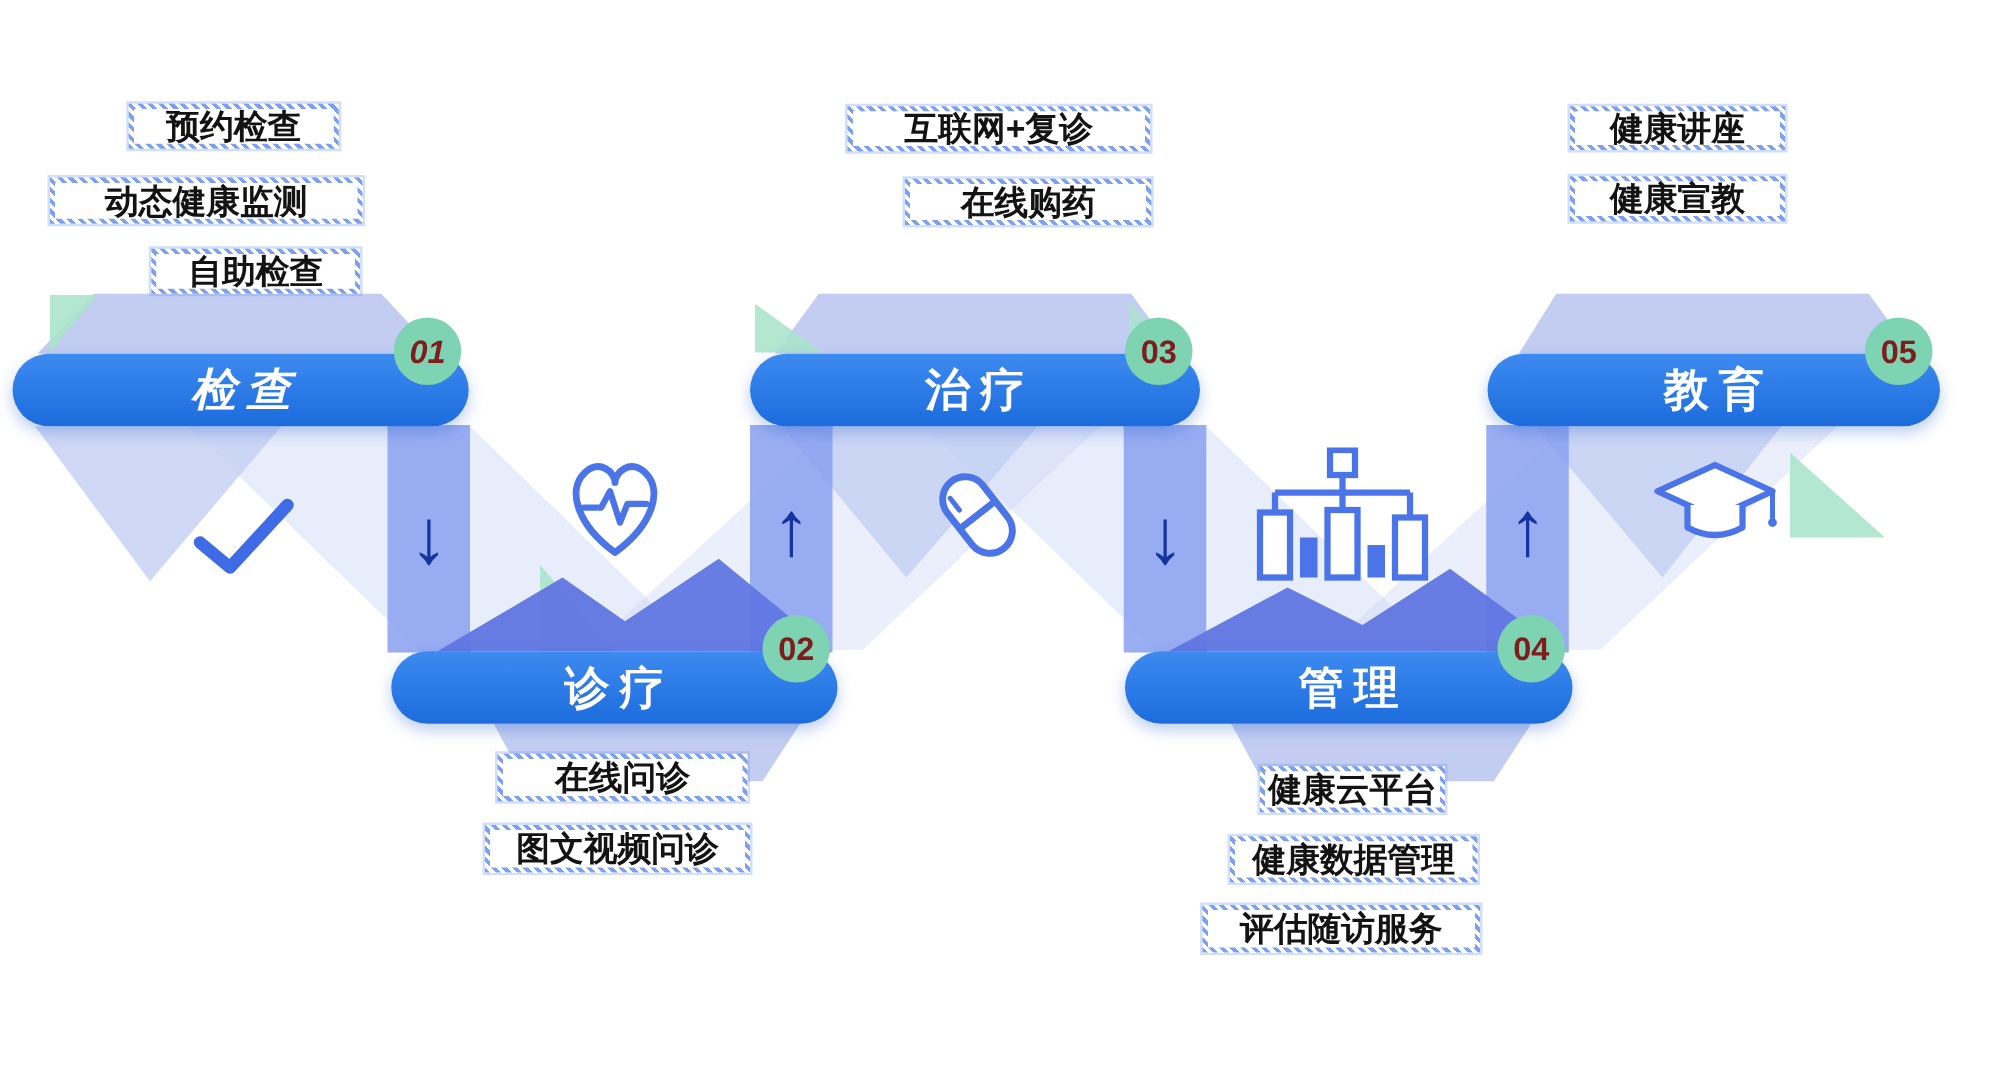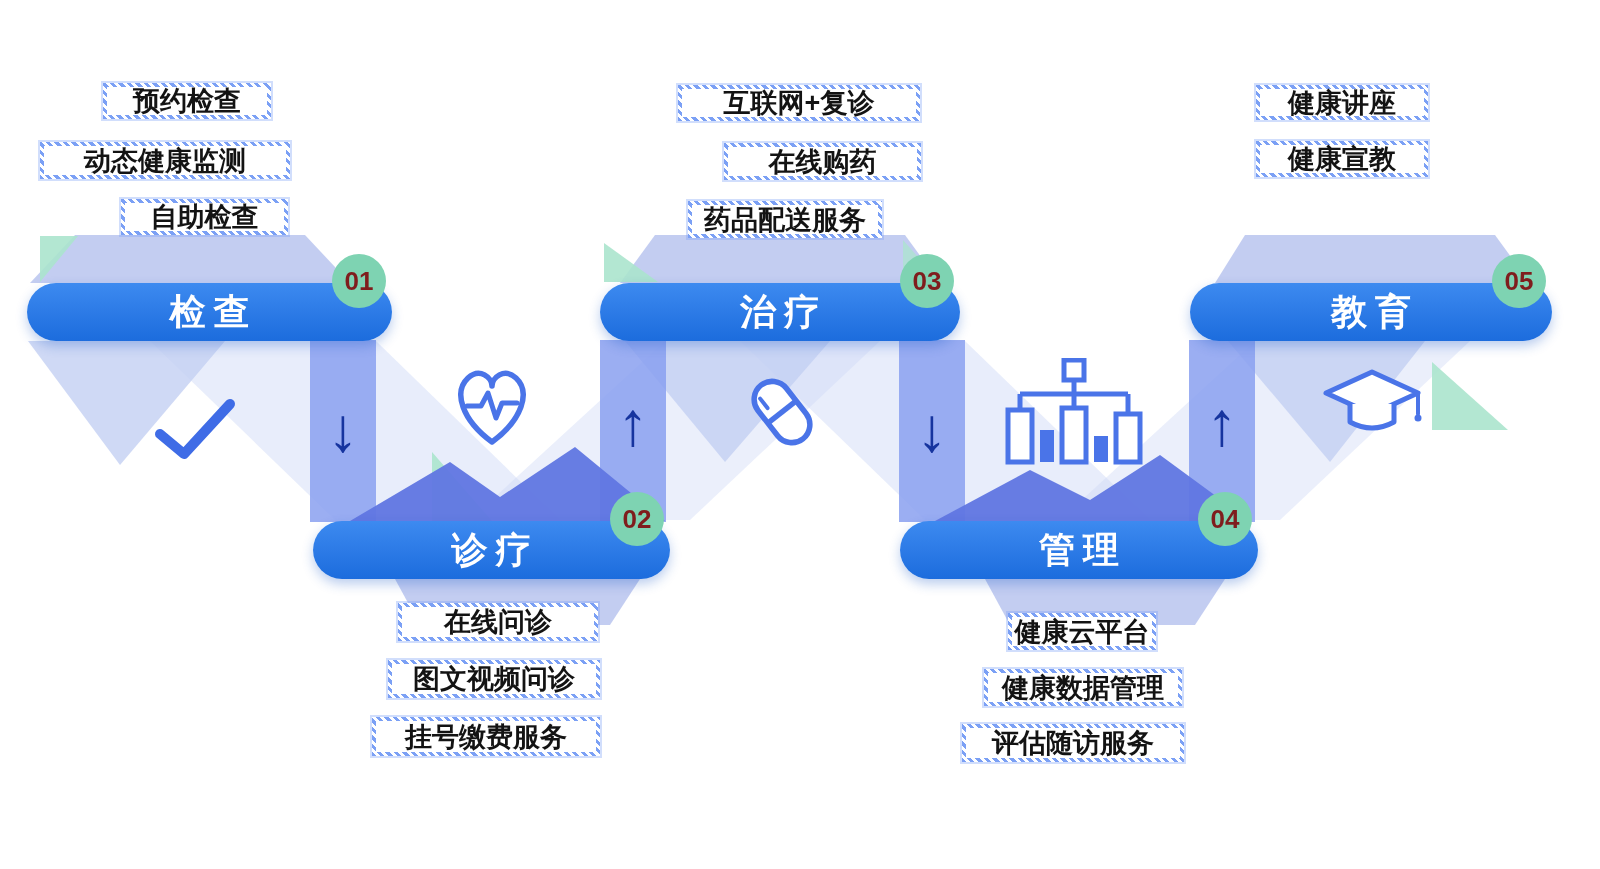--- a/index.html
+++ b/index.html
@@ -19,21 +19,21 @@
     text-indent:8px;
     box-shadow:0 5px 12px rgba(25,90,200,.30);
   }
   .banner .badge {
     position:absolute; right:6px; top:-29px;
     width:54px; height:54px; border-radius:50%;
     background:#7ed3b2; color:#7f1d1d;
     font-size:26px; font-weight:bold; letter-spacing:0; text-indent:0;
     display:flex; align-items:center; justify-content:center;
   }
-  #banner-1 { left:27px;   top:283px; width:365px; }
+  #banner-1 { left:10px;   top:283px; width:365px;font-style:italic; }
   #banner-2 { left:313px;  top:521px; width:357px; }
   #banner-3 { left:600px;  top:283px; width:360px; }
   #banner-4 { left:900px;  top:521px; width:358px;align-items:center; }
   #banner-5 { left:1190px; top:283px; width:362px; }
 
   
   .list-item {
     position:absolute; z-index:3; box-sizing:border-box;
     display:flex; align-items:center; justify-content:center;
     font-size:27px; font-weight:bold; color:#131313; white-space:nowrap;
@@ -119,21 +119,20 @@
     <polygon points="395,579 640,579 610,625 420,625" fill="#bcc8f0" opacity="0.9"></polygon>
     <polygon points="985,579 1225,579 1195,625 1010,625" fill="#bcc8f0" opacity="0.9"></polygon>
   </svg>
 
   <div class="list-item" id="li-1-1">预约检查</div>
   <div class="list-item" id="li-1-2">动态健康监测</div>
   <div class="list-item" id="li-1-3">自助检查</div>
 
   <div class="list-item" id="li-3-1">互联网+复诊</div>
   <div class="list-item" id="li-3-2">在线购药</div>
-  <div class="list-item" id="li-3-3">药品配送服务</div>
 
   <div class="list-item" id="li-5-2">健康宣教</div>
   <div class="list-item" id="li-5-1">健康讲座</div>
 
   <div class="banner" id="banner-1">
     <span>检查</span>
     <span class="badge">01</span>
   </div>
   <div class="banner" id="banner-2">
     <span>诊疗</span>
@@ -147,21 +146,20 @@
     <span>管理</span>
     <span class="badge">04</span>
   </div>
   <div class="banner" id="banner-5">
     <span>教育</span>
     <span class="badge">05</span>
   </div>
 
   <div class="list-item" id="li-2-1">在线问诊</div>
   <div class="list-item" id="li-2-2">图文视频问诊</div>
-  <div class="list-item" id="li-2-3">挂号缴费服务</div>
 
   <div class="list-item" id="li-4-1">健康云平台</div>
   <div class="list-item" id="li-4-2">健康数据管理</div>
   <div class="list-item" id="li-4-3">评估随访服务</div>
 
   <div class="flow-arrow" id="arrow-1">↓</div>
   <div class="flow-arrow" id="arrow-2">↑</div>
   <div class="flow-arrow" id="arrow-3">↓</div>
   <div class="flow-arrow" id="arrow-4">↑</div>
 

